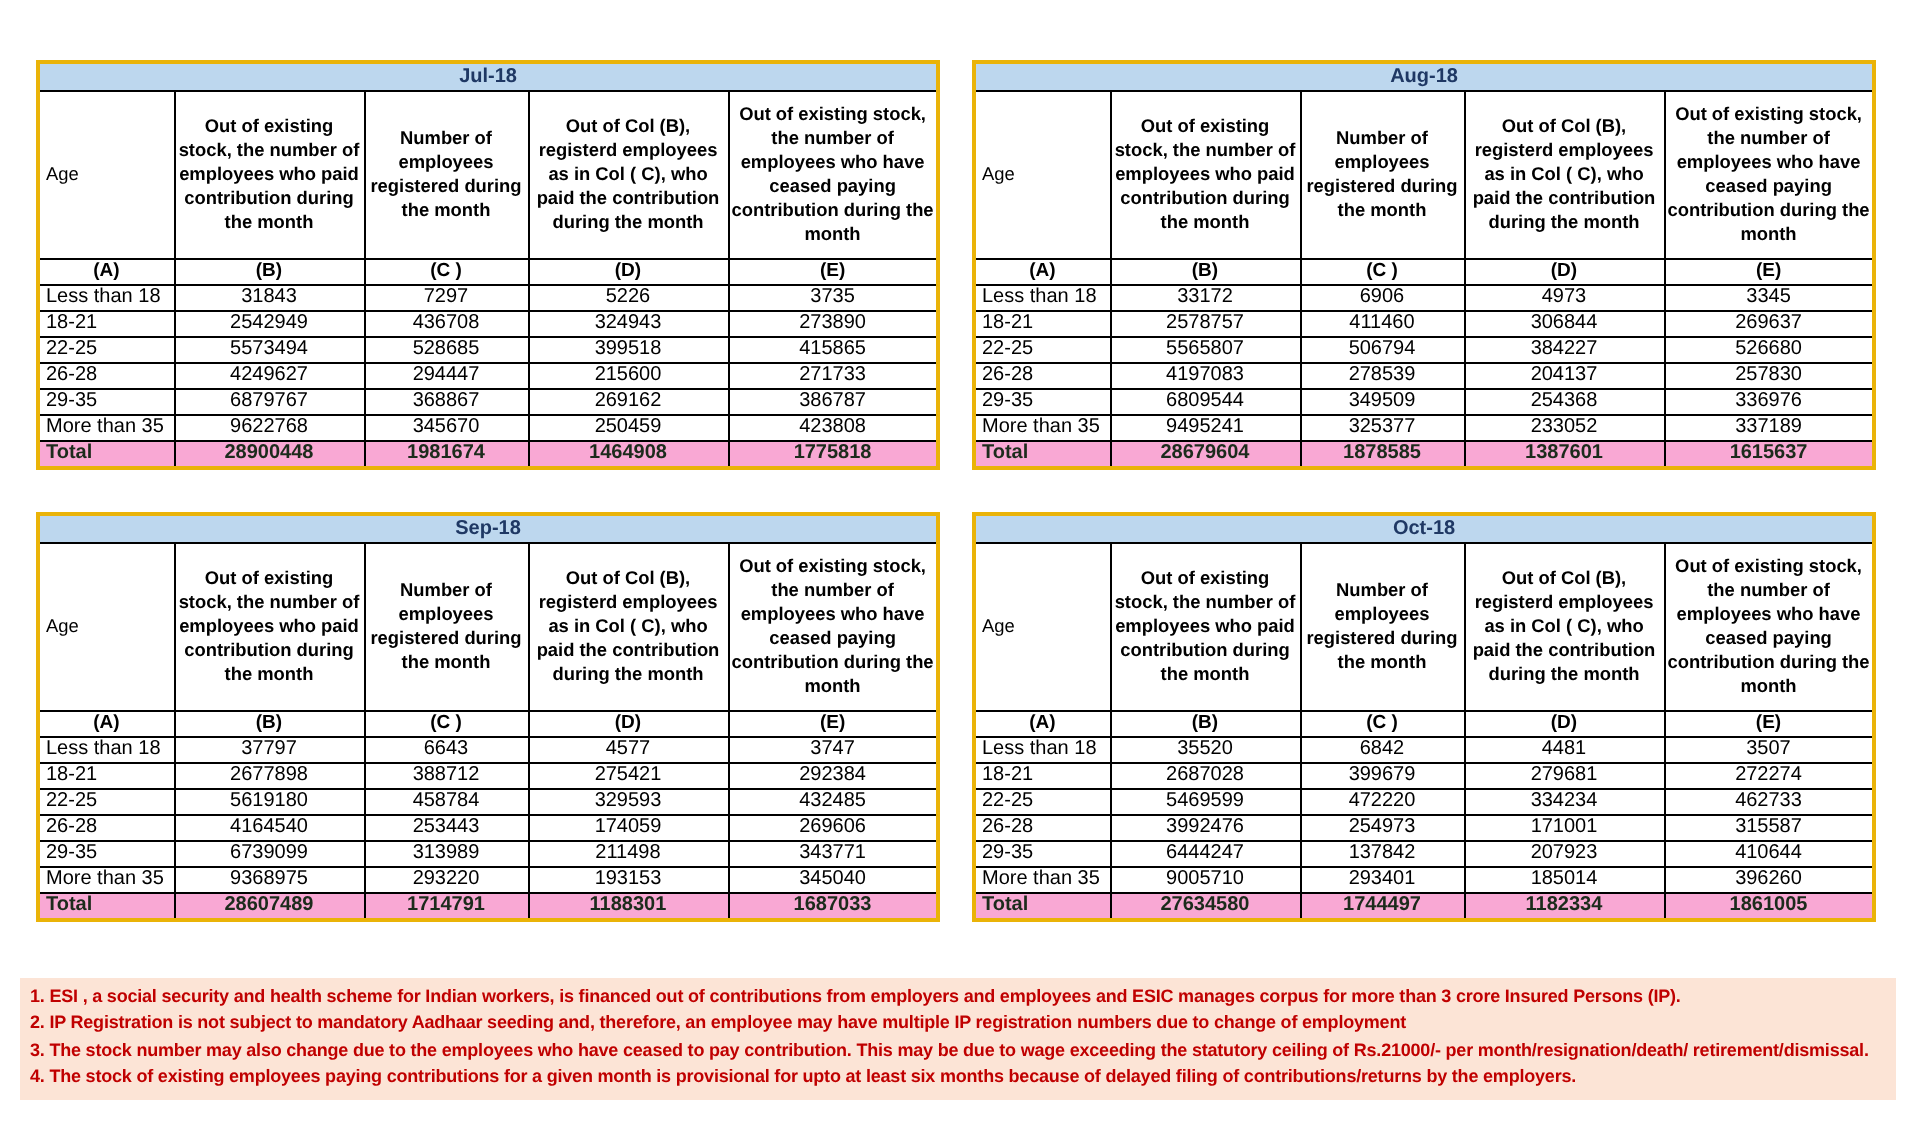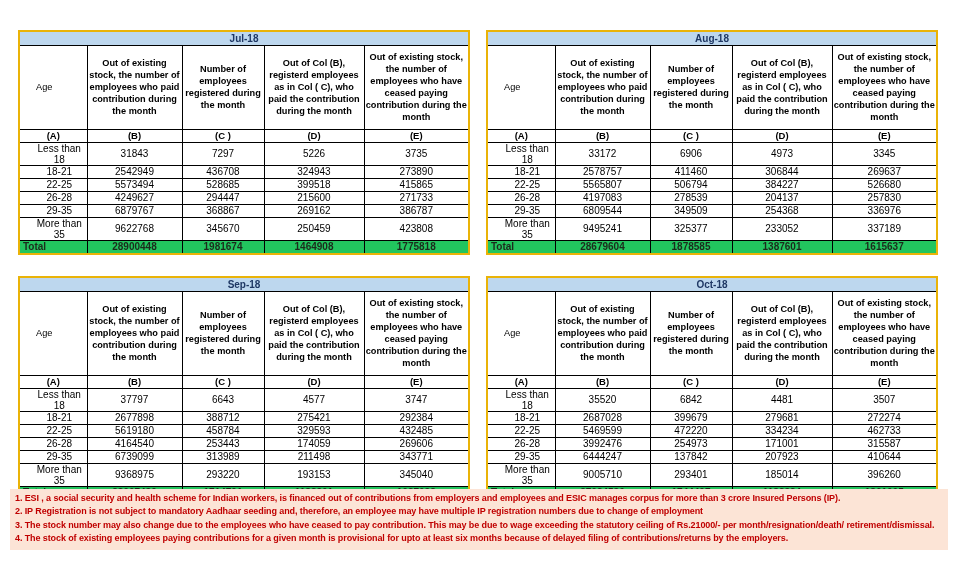--- a/index.html
+++ b/index.html
@@ -20,31 +20,31 @@
     border: 1px solid #000; overflow: hidden;
   }
   tr.band th {
     background: #BDD7EE; color: #1F3864; font-size: 10px; font-weight: bold;
     height: 14px; text-align: center; padding: 0 2px;
   }
   tr.hdr td {
     font-size: 9.2px; font-weight: bold; text-align: center; vertical-align: middle;
     padding: 3px 1px; line-height: 1.32; height: 84px; color: #000;
   }
-  tr.hdr td.age-col { text-align: left; padding-left: 16px; font-weight: normal; }
+  tr.hdr td.age-col { text-align: left; padding-left: 3px; font-weight: normal; }
   tr.letters td {
     font-size: 9.5px; font-weight: bold; text-align: center;
     height: 13px; padding: 0 2px;
   }
   tr.data-row td {
     font-size: 10px; text-align: center; height: 13px; padding: 0 2px; color: #000;
   }
-  tr.data-row td.age { text-align: center; padding-left: 14px; }
+  tr.data-row td.age { text-align: left; padding-left: 3px; }
   tr.total-row td {
-    background: #22c55e; font-weight: bold; font-size: 10px;
+    background: #f9a8d4; font-weight: bold; font-size: 10px;
     text-align: center; height: 14px; padding: 0 4px; color: #1c2b1c;
   }
   tr.total-row td.age { text-align: left; padding-left: 3px; }
 
   .footnotes {
     position: absolute; left: 10px; top: 489px; width: 938px;
     background: #FCE4D6; padding: 3px 5px 4px 5px;
   }
   .footnote-line {
     color: #C00000; font-size: 9px; font-weight: bold; line-height: 13.4px;

